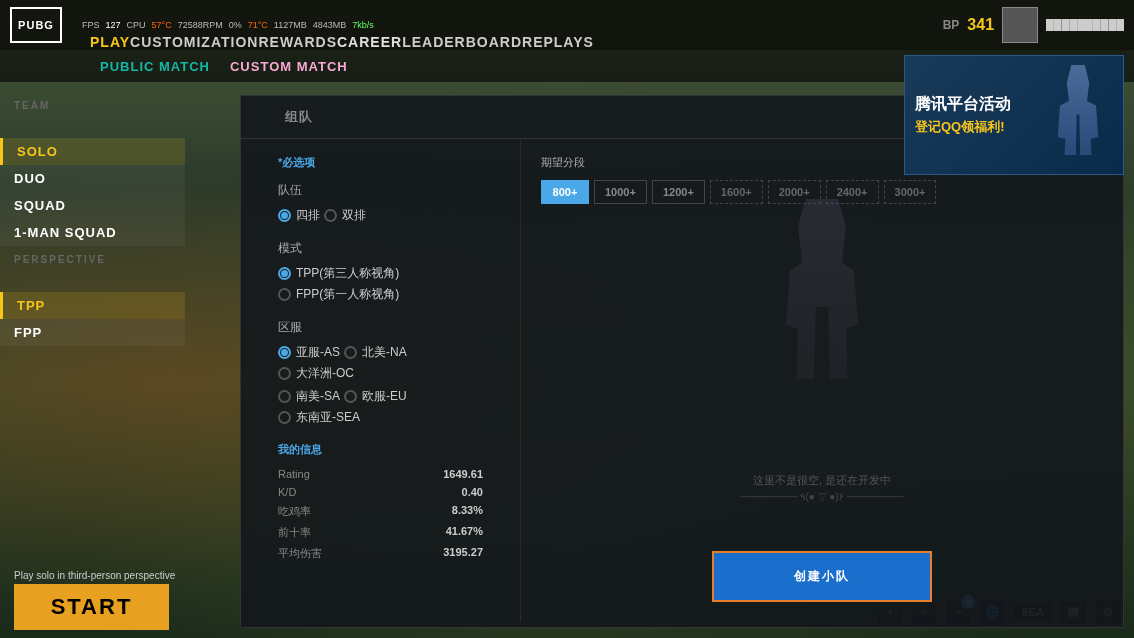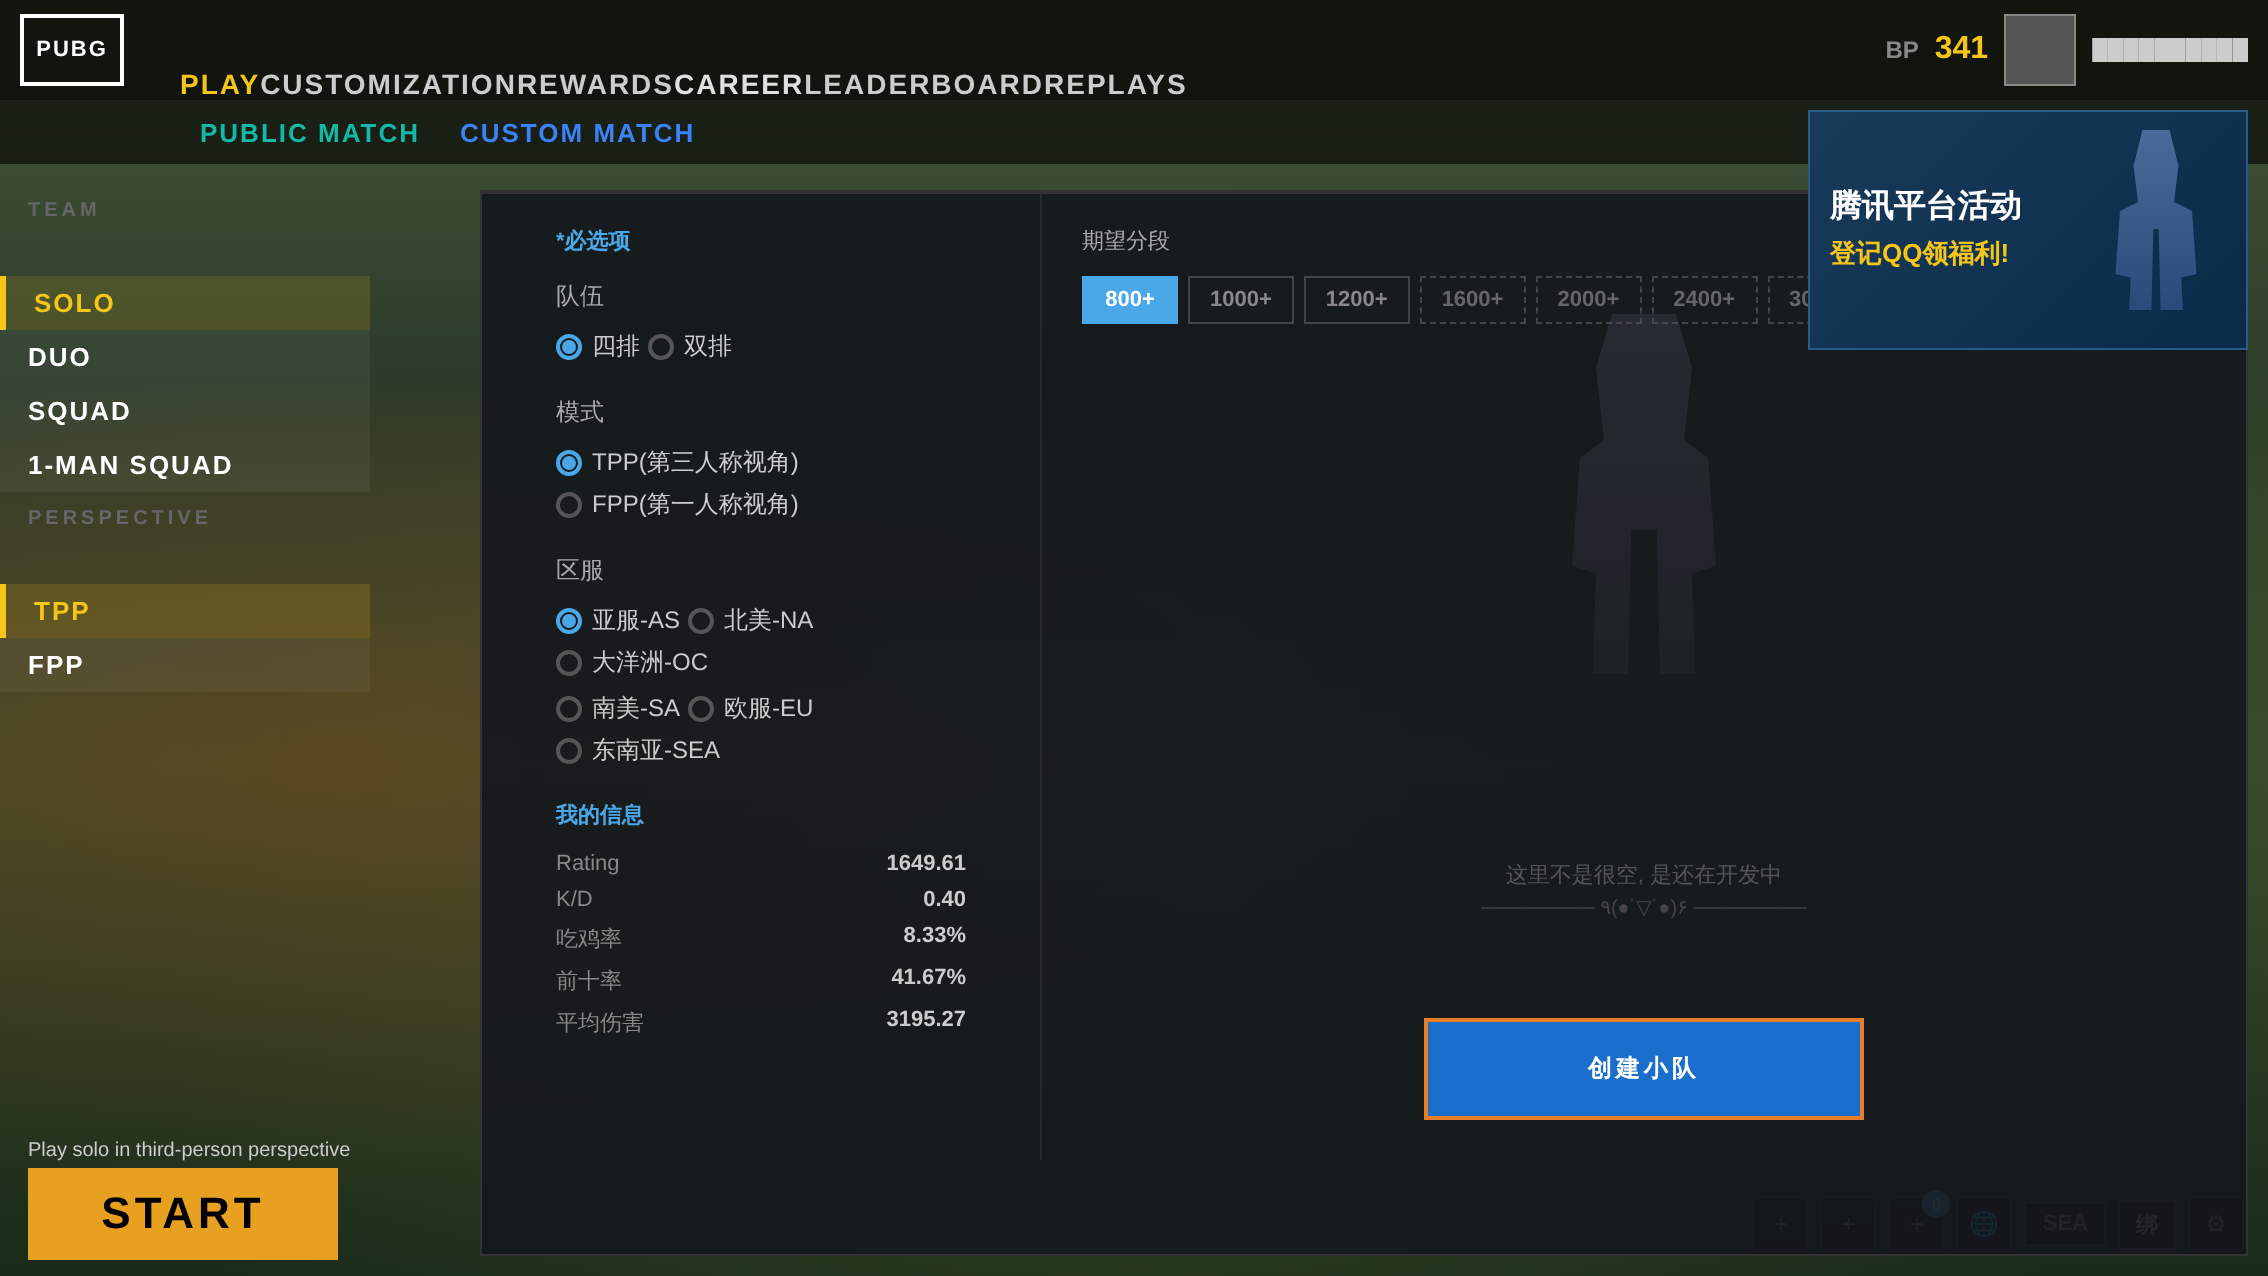--- a/index.html
+++ b/index.html
@@ -131,21 +131,21 @@
     }
     .sub-nav-link {
       color: #14b8a6;
       font-size: 13px;
       font-weight: 700;
       letter-spacing: 1px;
       cursor: pointer;
       text-transform: uppercase;
     }
     .sub-nav-link.inactive {
-      color: #3b82f6;
+      color: #f9a8d4;
     }
 
     
     .sidebar {
       position: absolute;
       left: 0;
       top: 82px;
       width: 185px;
       z-index: 10;
       padding: 10px 0;
@@ -527,20 +527,32 @@
     }
   </style>
 </head>
 <body>
 
 <div class="bg"></div>
 
 <div class="top-nav">
   <div class="logo">PUBG</div>
 
+  <div class="top-stats">
+    <span class="stat-item">FPS</span>
+    <span class="stat-val">127</span>
+    <span class="stat-item">CPU</span>
+    <span class="stat-warn">57°C</span>
+    <span class="stat-item">72588RPM</span>
+    <span class="stat-item">0%</span>
+    <span class="stat-warn">71°C</span>
+    <span class="stat-item">1127MB</span>
+    <span class="stat-item">4843MB</span>
+    <span class="stat-green">7kb/s</span>
+  </div>
 
   <div style="flex:1"></div>
 
   <div class="top-right">
     <span class="bp-label">BP</span>
     <span class="bp-value">341</span>
     <div class="avatar-box"></div>
     <span class="username">██████████</span>
   </div>
 </div>
@@ -571,20 +583,21 @@
   <div class="sidebar-item active-white">FPP</div>
 </div>
 
 <div class="start-sub-text">Play solo in third-person perspective</div>
 
 <button class="start-btn">START</button>
 
 <div class="main-panel">
 
   <div class="panel-tabs">
+    <div class="panel-tab">组队</div>
     <div class="panel-tab-arrow">▾</div>
   </div>
 
   <div class="panel-content">
 
     <div class="panel-left">
       <div class="required-label">*必选项</div>
 
       <div class="form-section">
         <div class="form-section-title">队伍</div>

